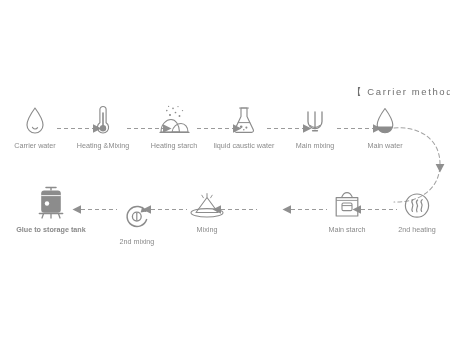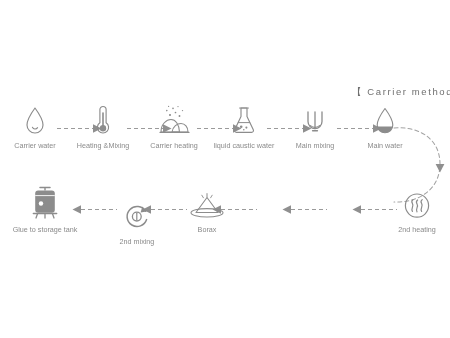--- a/index.html
+++ b/index.html
@@ -134,21 +134,21 @@
           <circle cx="18.5" cy="8.5" r="0.85"></circle>
           <circle cx="22.5" cy="12" r="0.95"></circle>
           <circle cx="16" cy="4.4" r="0.8"></circle>
           <circle cx="9.8" cy="6.6" r="0.8"></circle>
           <circle cx="25.5" cy="6.6" r="0.7"></circle>
           <circle cx="21" cy="2.6" r="0.65"></circle>
           <circle cx="11.6" cy="2.4" r="0.6"></circle>
         </g>
       </svg>
     </div>
-    <div class="label">Carrier heating</div>
+    <div class="label">Heating starch</div>
   </div>
 
   <div class="step" style="left:201px; top:96px;">
     <div class="icon-wrap">
       <svg width="24" height="31" viewBox="0 0 24 31">
         <path d="M9 3 h6 v8.5 l6.3 13.2 a1.9 1.9 0 0 1 -1.7 2.7 H4.4 a1.9 1.9 0 0 1 -1.7 -2.7 L9 11.5 Z" fill="none" stroke="#8c8c8c" stroke-width="1.15" stroke-linejoin="round"></path>
         <line x1="7.6" y1="3" x2="16.4" y2="3" stroke="#8c8c8c" stroke-width="1.15" stroke-linecap="round"></line>
         <line x1="6.3" y1="17.6" x2="17.7" y2="17.6" stroke="#8c8c8c" stroke-width="1" stroke-linecap="round"></line>
         <g fill="#8c8c8c">
           <circle cx="9.2" cy="21.8" r="1.3"></circle>
@@ -214,21 +214,21 @@
       <path d="M11,0.2 L2.5,4.5 L11,8.8 Z" fill="#8f8f8f"></path>
     </svg>
   </div>
   <div class="conn" style="left:350px; top:205px; width:47px;">
     <svg width="47" height="9" viewBox="0 0 47 9">
       <line x1="11" y1="4.5" x2="47" y2="4.5" stroke="#9a9a9a" stroke-width="1.1" stroke-dasharray="4 3"></line>
       <path d="M11,0.2 L2.5,4.5 L11,8.8 Z" fill="#8f8f8f"></path>
     </svg>
   </div>
 
-  <div class="step" style="left:2px; top:180px;">
+  <div class="step" style="left:8px; top:180px;font-weight:bold;">
     <div class="icon-wrap">
       <svg width="30" height="34" viewBox="0 0 30 34">
         <line x1="10" y1="1.4" x2="20" y2="1.4" stroke="#8c8c8c" stroke-width="1.5" stroke-linecap="round"></line>
         <line x1="15" y1="1.4" x2="15" y2="4.4" stroke="#8c8c8c" stroke-width="1.4"></line>
         <rect x="5.2" y="4.6" width="19.6" height="22.2" rx="3" fill="#8c8c8c"></rect>
         <circle cx="11" cy="17.5" r="2.2" fill="#ffffff"></circle>
         <line x1="5.2" y1="9.6" x2="24.8" y2="9.6" stroke="#ffffff" stroke-width="0.9"></line>
         <line x1="3.4" y1="27.6" x2="26.6" y2="27.6" stroke="#8c8c8c" stroke-width="1.5" stroke-linecap="round"></line>
         <line x1="7.5" y1="27.8" x2="6" y2="32" stroke="#8c8c8c" stroke-width="1.3" stroke-linecap="round"></line>
         <line x1="22.5" y1="27.8" x2="24" y2="32" stroke="#8c8c8c" stroke-width="1.3" stroke-linecap="round"></line>
@@ -253,24 +253,36 @@
   <div class="step" style="left:164px; top:180px;">
     <div class="icon-wrap">
       <svg width="38" height="28" viewBox="0 0 38 28">
         <path d="M19 5.5 L30 20.5 H8 Z" fill="none" stroke="#8c8c8c" stroke-width="1.1" stroke-linejoin="round"></path>
         <path d="M3 20.8 C3 18.4, 10 16.6, 19 16.6 C28 16.6, 35 18.4, 35 20.8 C35 23.2, 28 25, 19 25 C10 25, 3 23.2, 3 20.8 Z" fill="none" stroke="#8c8c8c" stroke-width="1.1"></path>
         <line x1="19" y1="1.6" x2="19" y2="5" stroke="#8c8c8c" stroke-width="1" stroke-linecap="round"></line>
         <line x1="13.8" y1="3.2" x2="15.4" y2="5.8" stroke="#8c8c8c" stroke-width="0.9" stroke-linecap="round"></line>
         <line x1="24.2" y1="3.2" x2="22.6" y2="5.8" stroke="#8c8c8c" stroke-width="0.9" stroke-linecap="round"></line>
       </svg>
     </div>
-    <div class="label">Borax</div>
-  </div>
-
-
+    <div class="label">Mixing</div>
+  </div>
+
+
+  <div class="step" style="left:304px; top:180px;">
+    <div class="icon-wrap">
+      <svg width="28" height="30" viewBox="0 0 28 30">
+        <path d="M8.6 7.4 C9.8 4.4, 11.6 2.6, 14 2.6 C16.4 2.6, 18.2 4.4, 19.4 7.4" fill="none" stroke="#8c8c8c" stroke-width="1.1" stroke-linejoin="round"></path>
+        <path d="M3.2 7.6 h21.6 v18.4 h-21.6 Z" fill="none" stroke="#8c8c8c" stroke-width="1.2" stroke-linejoin="round"></path>
+        <rect x="9" y="13" width="10" height="7.6" rx="1.4" fill="none" stroke="#8c8c8c" stroke-width="1.1"></rect>
+        <line x1="9" y1="15.6" x2="19" y2="15.6" stroke="#8c8c8c" stroke-width="1"></line>
+        <line x1="3.2" y1="10.4" x2="24.8" y2="10.4" stroke="#8c8c8c" stroke-width="0.9"></line>
+      </svg>
+    </div>
+    <div class="label">Main starch</div>
+  </div>
 
   <div class="step" style="left:374px; top:180px;">
     <div class="icon-wrap">
       <svg width="28" height="29" viewBox="0 0 28 29">
         <circle cx="14" cy="14.6" r="11.6" fill="none" stroke="#8c8c8c" stroke-width="1.2"></circle>
         <path d="M9.4 20.4 C7.4 17.6, 11.4 15.4, 9.4 12.4 C8.2 10.6, 9 9.4, 10 8.6" fill="none" stroke="#8c8c8c" stroke-width="1.2" stroke-linecap="round"></path>
         <path d="M14 20.8 C12 18, 16 15.8, 14 12.8 C12.8 11, 13.6 9.8, 14.6 9" fill="none" stroke="#8c8c8c" stroke-width="1.2" stroke-linecap="round"></path>
         <path d="M18.6 20.4 C16.6 17.6, 20.6 15.4, 18.6 12.4 C17.4 10.6, 18.2 9.4, 19.2 8.6" fill="none" stroke="#8c8c8c" stroke-width="1.2" stroke-linecap="round"></path>
       </svg>
     </div>

